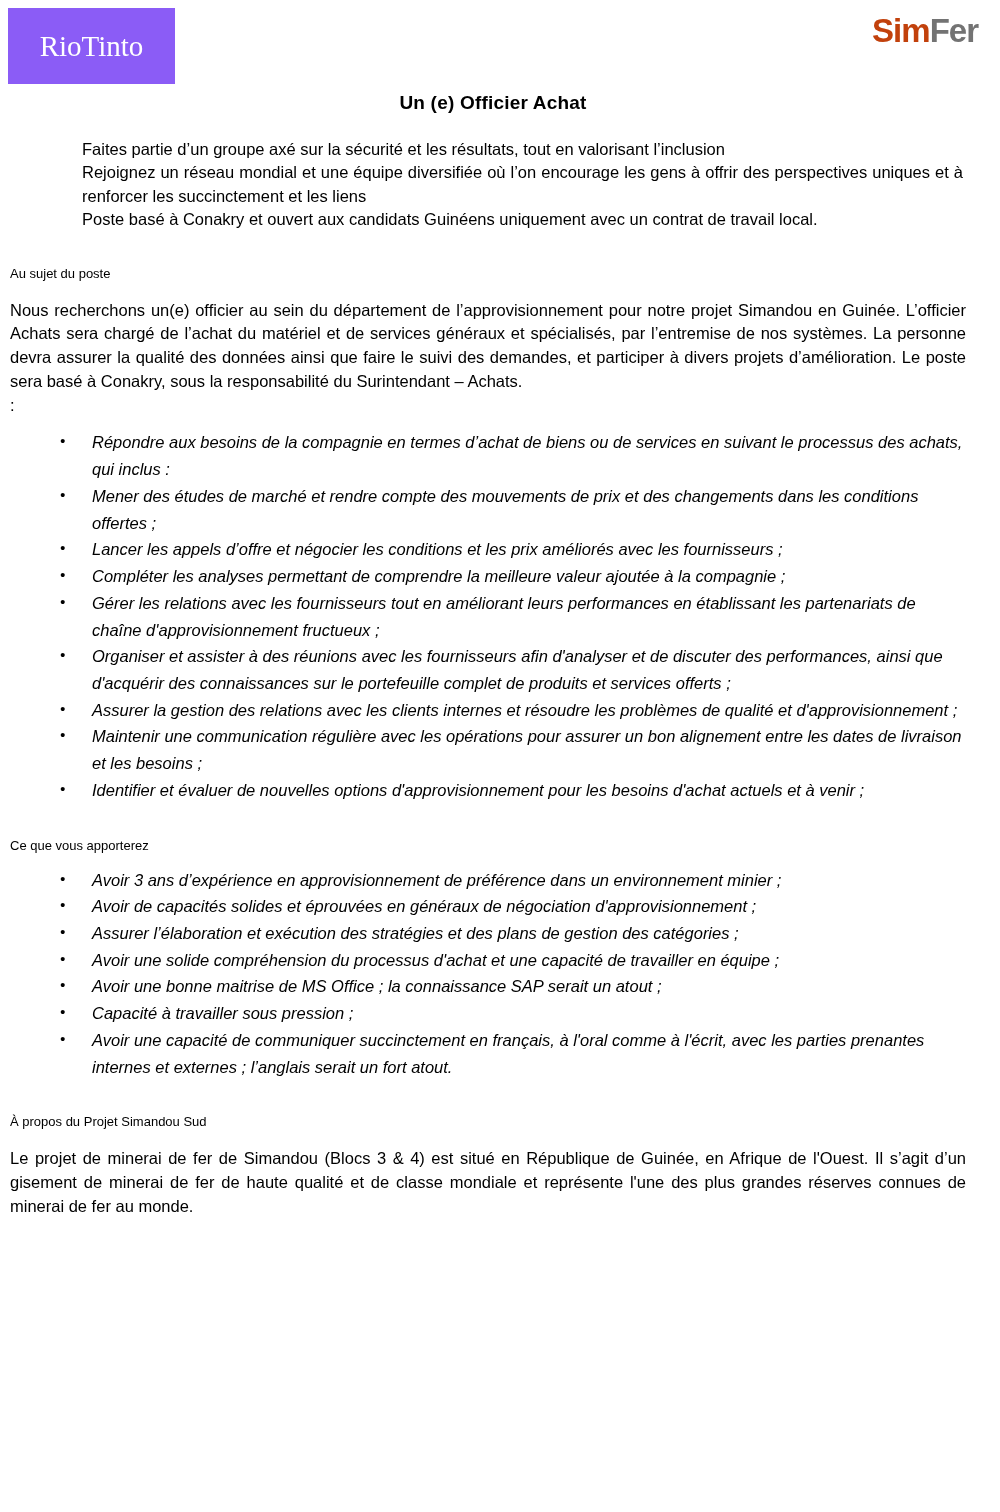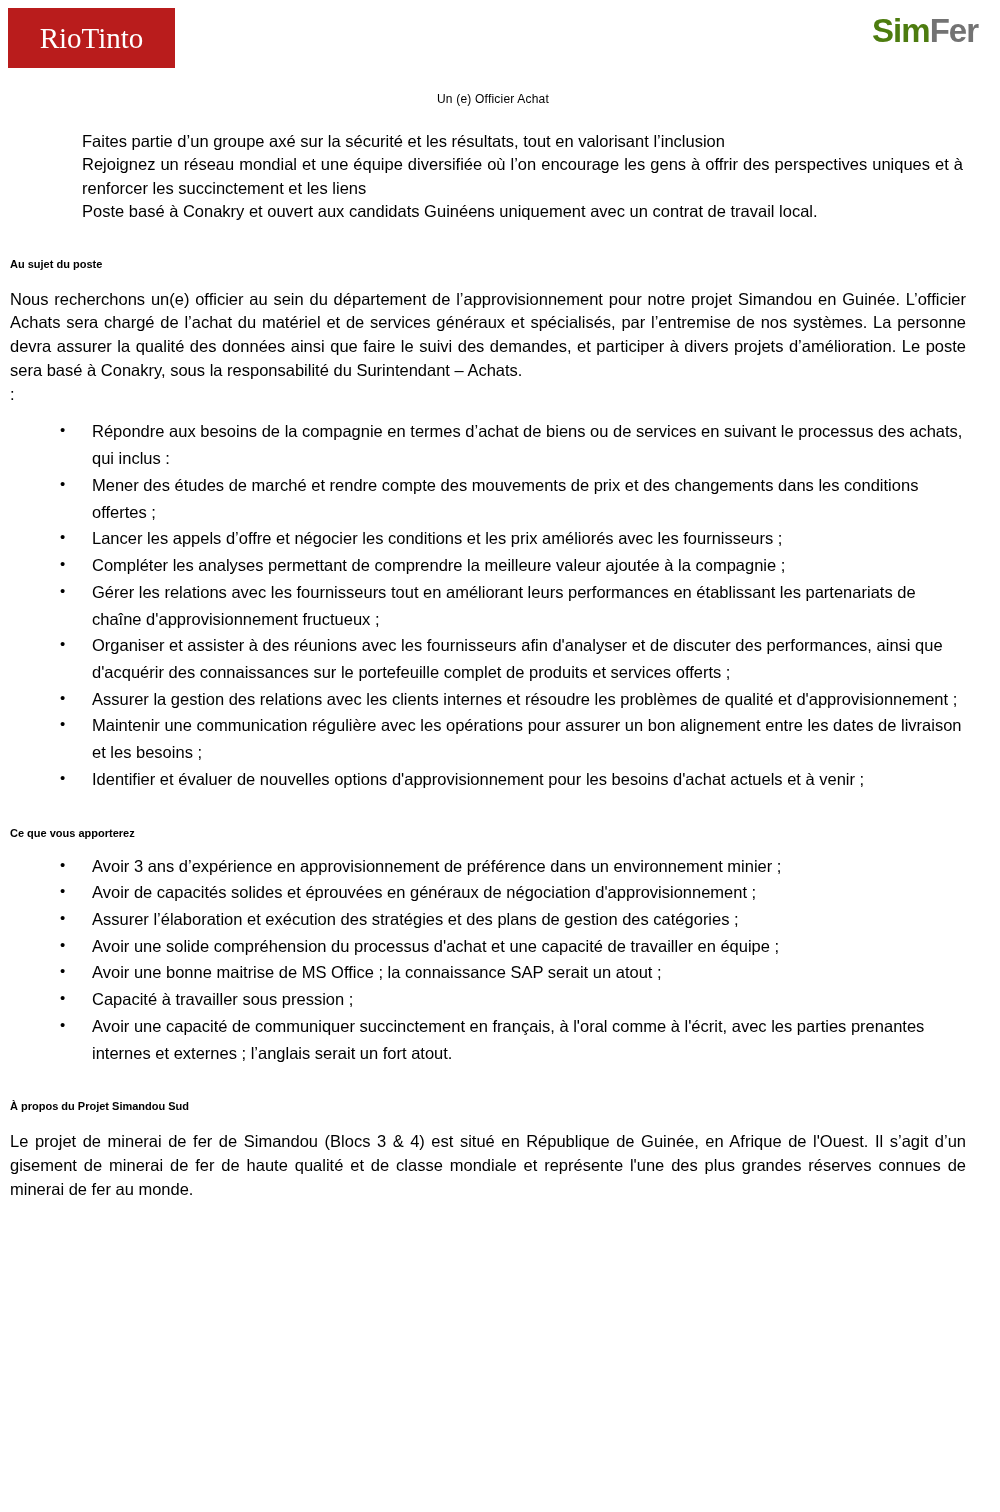--- a/index.html
+++ b/index.html
@@ -20,22 +20,22 @@
   
   .header {
     position: relative;
     height: 76px;
   }
   .logo-riotinto {
     position: absolute;
     left: 8px;
     top: 8px;
     width: 167px;
-    height: 60px;
-    background: #b91c1c;
+    height: 76px;
+    background: #8b5cf6;
     display: flex;
     align-items: center;
     justify-content: center;
   }
   .logo-riotinto .rt-text {
     font-family: "Liberation Serif", serif;
     color: #ffffff;
     font-size: 29px;
     font-weight: 400;
     letter-spacing: 0px;
@@ -46,50 +46,50 @@
     position: absolute;
     right: 22px;
     top: 14px;
     font-family: "Liberation Sans", sans-serif;
     font-weight: bold;
     font-size: 33px;
     letter-spacing: -1px;
     line-height: 1;
     white-space: nowrap;
   }
-  .logo-simfer .sf-sim { color: #4d7c0f; }
+  .logo-simfer .sf-sim { color: #c2410c; }
   .logo-simfer .sf-fer { color: #737373; }
 
   
   .doc {
     padding: 0 24px 0 10px;
   }
 
   .doc-title {
     text-align: center;
-    font-size: 12px;
-    font-weight: normal;
+    font-size: 19px;
+    font-weight: bold;
     margin: 16px 0 0 0;
     letter-spacing: 0.2px;
   }
 
   .intro {
     margin: 24px 0 0 0;
     padding-left: 72px;
     padding-right: 13px;
     font-size: 16.5px;
     line-height: 1.42;
     text-align: justify;
   }
   .intro .line { display: block; }
   .intro .line.nojust { text-align: left; }
 
   h2.section {
-    font-size: 11px;
-    font-weight: bold;
+    font-size: 13px;
+    font-weight: normal;
     margin: 34px 0 0 0;
   }
 
   p.para {
     font-size: 16.5px;
     line-height: 1.44;
     margin: 18px 0 0 0;
     text-align: justify;
     padding-right: 10px;
   }
@@ -102,20 +102,21 @@
   p.lead {
     font-size: 16.5px;
     line-height: 1.42;
     margin: 2px 0 0 0;
   }
 
   ul.bullets {
     margin: 14px 0 0 0;
     padding: 0 10px 0 0;
     list-style: none;
+    font-style: italic;
   }
   ul.bullets li {
     position: relative;
     font-size: 16.5px;
     line-height: 1.62;
     padding-left: 82px;
     margin: 0;
     text-align: left;
   }
   ul.bullets li::before {

